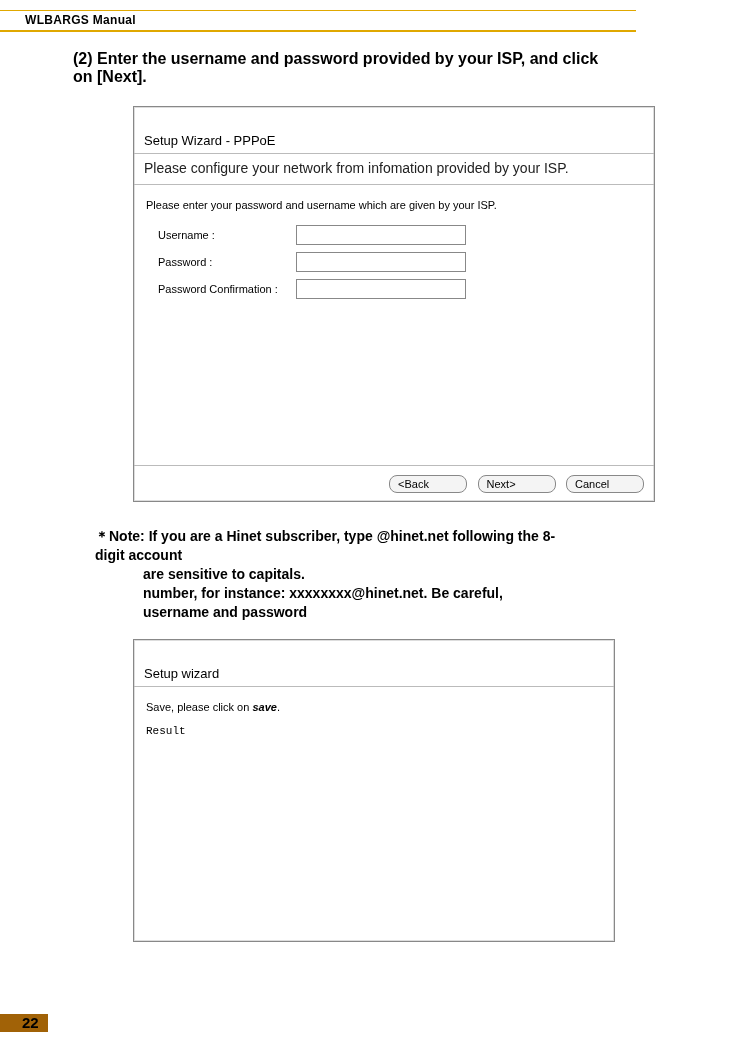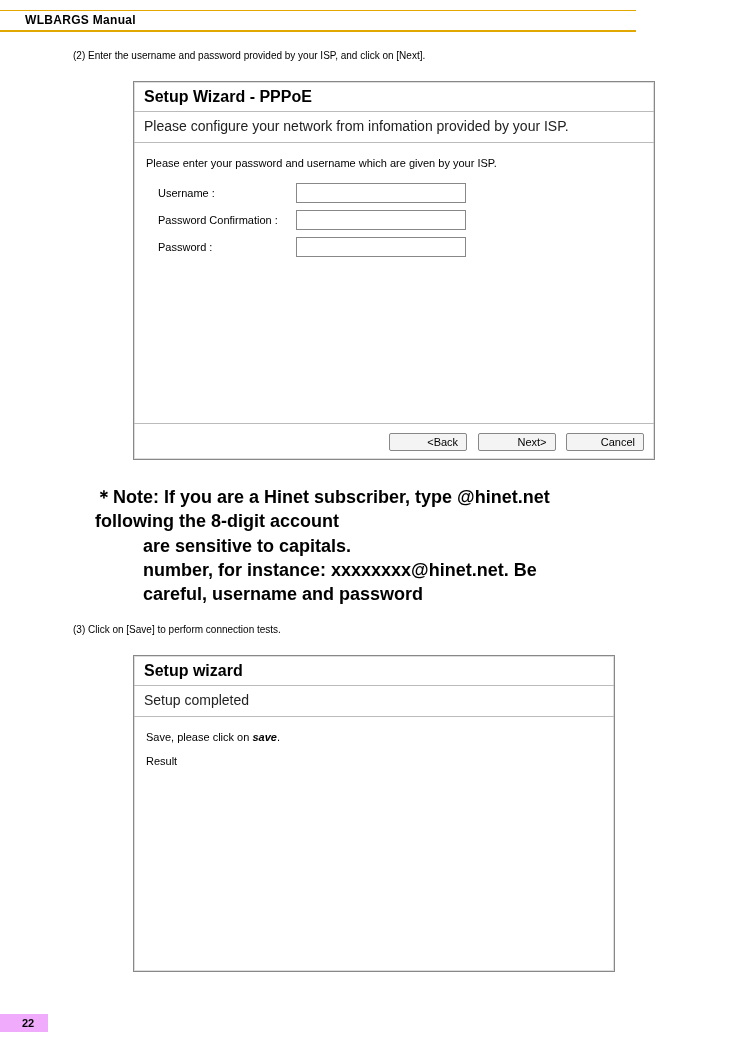--- a/index.html
+++ b/index.html
@@ -25,39 +25,40 @@
   }
   .gold-line {
     height: 1px;
     background: #e0a800;
     margin-bottom: 2px;
   }
   .content {
     padding: 18px 25px 0 25px;
   }
   .step-text {
-    font-weight: normal;
-    font-size: 10px;
+    font-weight: bold;
+    font-size: 16px;
     margin: 0 0 20px 48px;
   }
   .dialog-wrap {
     margin-left: 108px;
     margin-bottom: 25px;
   }
   .dialog {
     border: 1px solid #888;
     width: 520px;
     background: #fff;
     box-shadow: inset 0 0 0 1px #ddd;
   }
   .dialog-title {
-    font-weight: bold;
-    font-size: 16px;
+    font-weight: normal;
+    font-size: 13px;
     padding: 6px 10px 5px 10px;
     border-bottom: 1px solid #bbb;
+    margin-top: 20px;
   }
   .dialog-sub {
     font-size: 14px;
     padding: 6px 10px 8px 10px;
     border-bottom: 1px solid #bbb;
     color: #222;
   }
   .dialog-body {
     padding: 14px 0 10px 12px;
     min-height: 256px;
@@ -87,46 +88,47 @@
     padding: 8px 10px;
     text-align: right;
   }
   .dlg-btn {
     display: inline-block;
     min-width: 60px;
     padding: 2px 8px;
     font-size: 11px;
     border: 1px solid #888;
     background: #f4f4f4;
-    border-radius: 2px;
+    border-radius: 8px;
     margin-left: 6px;
-    text-align: right;
+    text-align: left;
   }
   .dlg-btn.disabled {
     color: #aaa;
     border-color: #ccc;
   }
   .note-block {
     margin: 4px 48px 18px 70px;
     font-weight: bold;
-    font-size: 18px;
+    font-size: 14px;
     line-height: 1.35;
   }
   .note-indent {
     display: block;
     margin-left: 48px;
   }
   .dialog2-body {
     padding: 14px 12px 10px 12px;
     min-height: 230px;
     font-size: 11px;
   }
   .result-label {
     margin-top: 12px;
     margin-bottom: 2px;
+    font-family: Liberation Mono, monospace;
   }
   .result-box {
     border: 1px solid #888;
     width: 320px;
     height: 98px;
     position: relative;
     padding: 2px 4px;
     font-size: 11px;
     box-sizing: border-box;
   }
@@ -142,22 +144,22 @@
     text-align: center;
   }
   .scroll-up { top: 1px; }
   .scroll-down { bottom: 1px; }
   .page-num {
     position: absolute;
     bottom: 12px;
     left: 0;
     width: 48px;
     height: 18px;
-    background: #f0abfc;
-    font-size: 11px;
+    background: #a16207;
+    font-size: 15px;
     font-weight: bold;
     line-height: 18px;
     padding-left: 22px;
     box-sizing: border-box;
   }
   .italic { font-style: italic; font-weight: bold; }
 </style>
 </head>
 <body>
 
@@ -172,48 +174,46 @@
       <div class="dialog">
         <div class="dialog-title">Setup Wizard - PPPoE</div>
         <div class="dialog-sub">Please configure your network from infomation provided by your ISP.</div>
         <div class="dialog-body">
           <div class="form-intro">Please enter your password and username which are given by your ISP.</div>
           <div class="form-row">
             <span class="form-label">Username :</span>
             <input class="form-input" type="text" style="">
           </div>
           <div class="form-row">
+            <span class="form-label">Password :</span>
+            <input class="form-input" type="password" style="">
+          </div>
+          <div class="form-row">
             <span class="form-label">Password Confirmation :</span>
-            <input class="form-input" type="password" style="">
-          </div>
-          <div class="form-row">
-            <span class="form-label">Password :</span>
             <input class="form-input" type="password" style="">
           </div>
         </div>
         <div class="dialog-footer">
           <span class="dlg-btn">&lt;Back</span>
           <span class="dlg-btn">Next&gt;</span>
           <span class="dlg-btn">Cancel</span>
         </div>
       </div>
     </div>
 
     <div class="note-block">
       <span>＊Note: If you are a Hinet subscriber, type @hinet.net following the 8-digit account</span>
       <span class="note-indent">are sensitive to capitals.</span>
       <span class="note-indent">number, for instance: xxxxxxxx@hinet.net. Be careful, username and password</span>
     </div>
 
-    <div class="step-text">(3) Click on [Save] to perform connection tests.</div>
 
     <div class="dialog-wrap">
       <div class="dialog" style="width:480px">
         <div class="dialog-title">Setup wizard</div>
-        <div class="dialog-sub">Setup completed</div>
         <div class="dialog2-body">
           <div>
             <span>Save, please click on </span><span class="italic">save</span><span>.</span>
           </div>
           <div class="result-label">Result</div>
         </div>
       </div>
     </div>
   </div>
 

